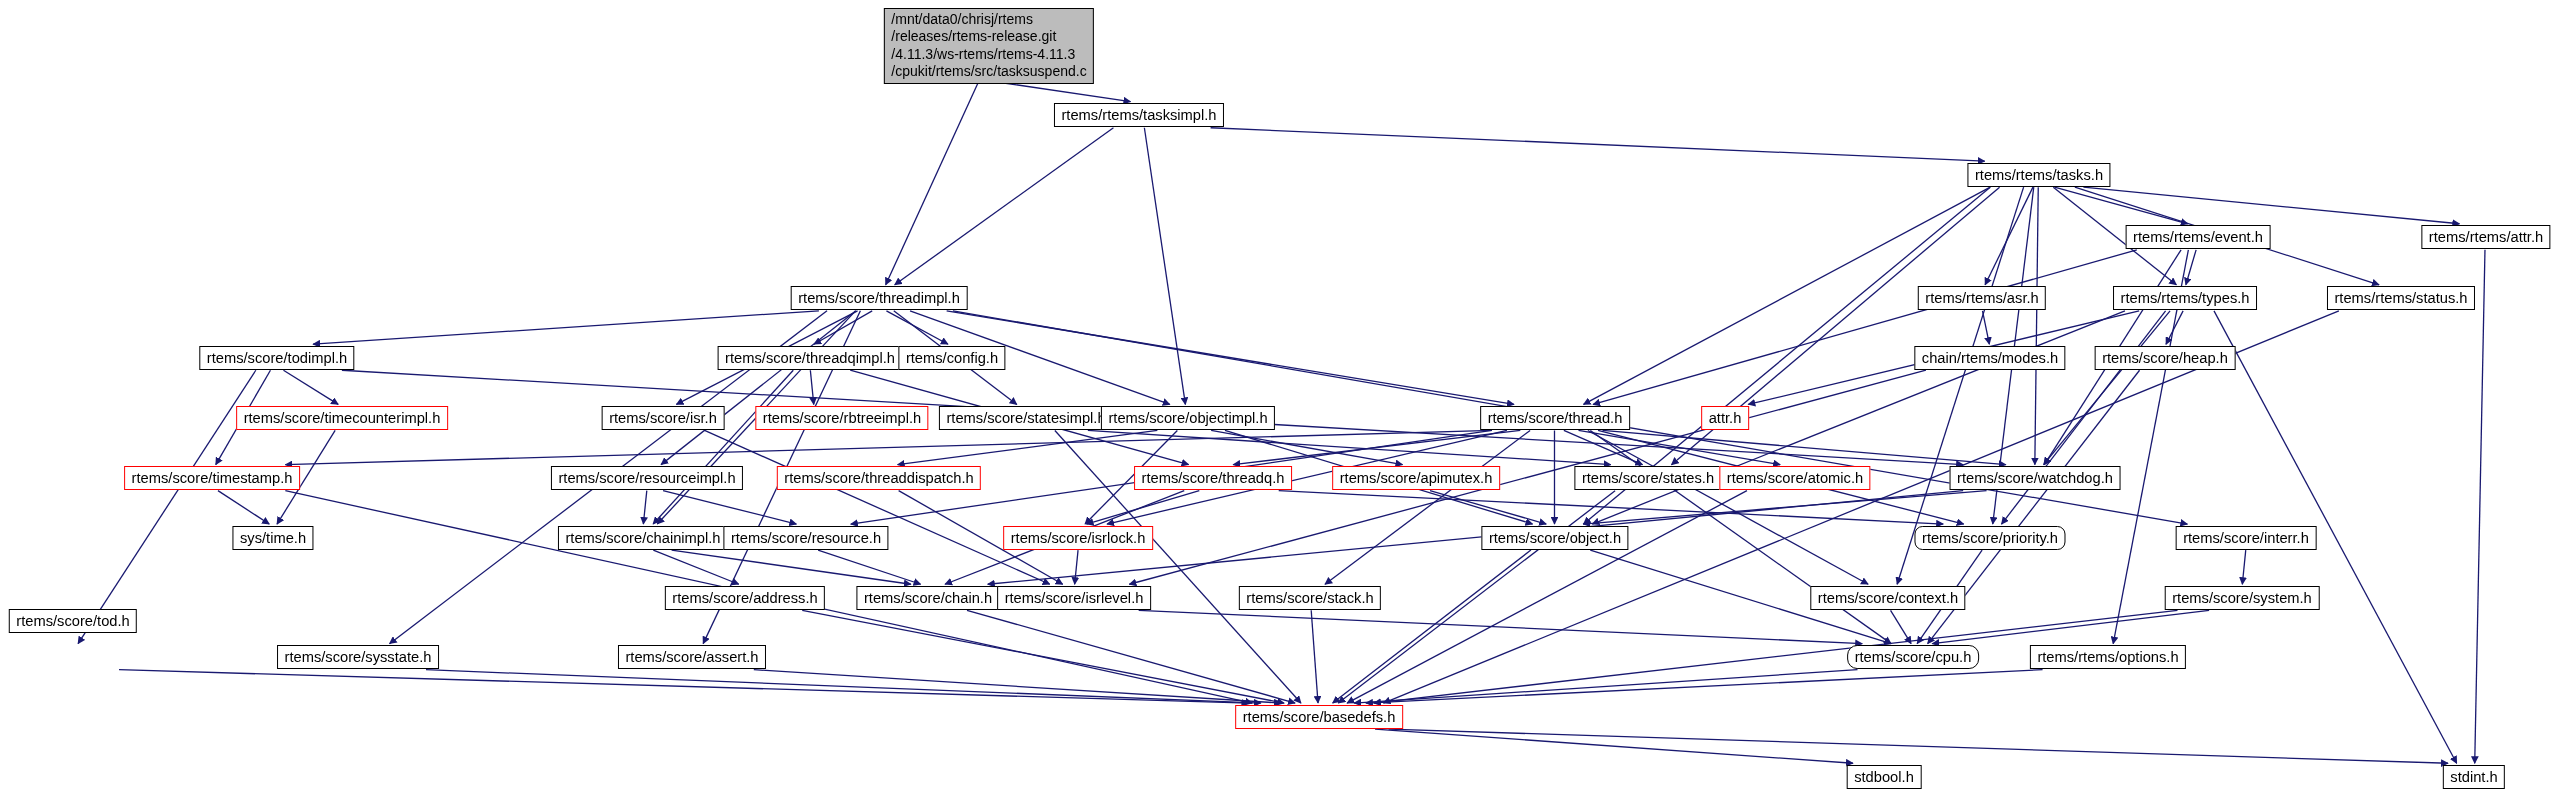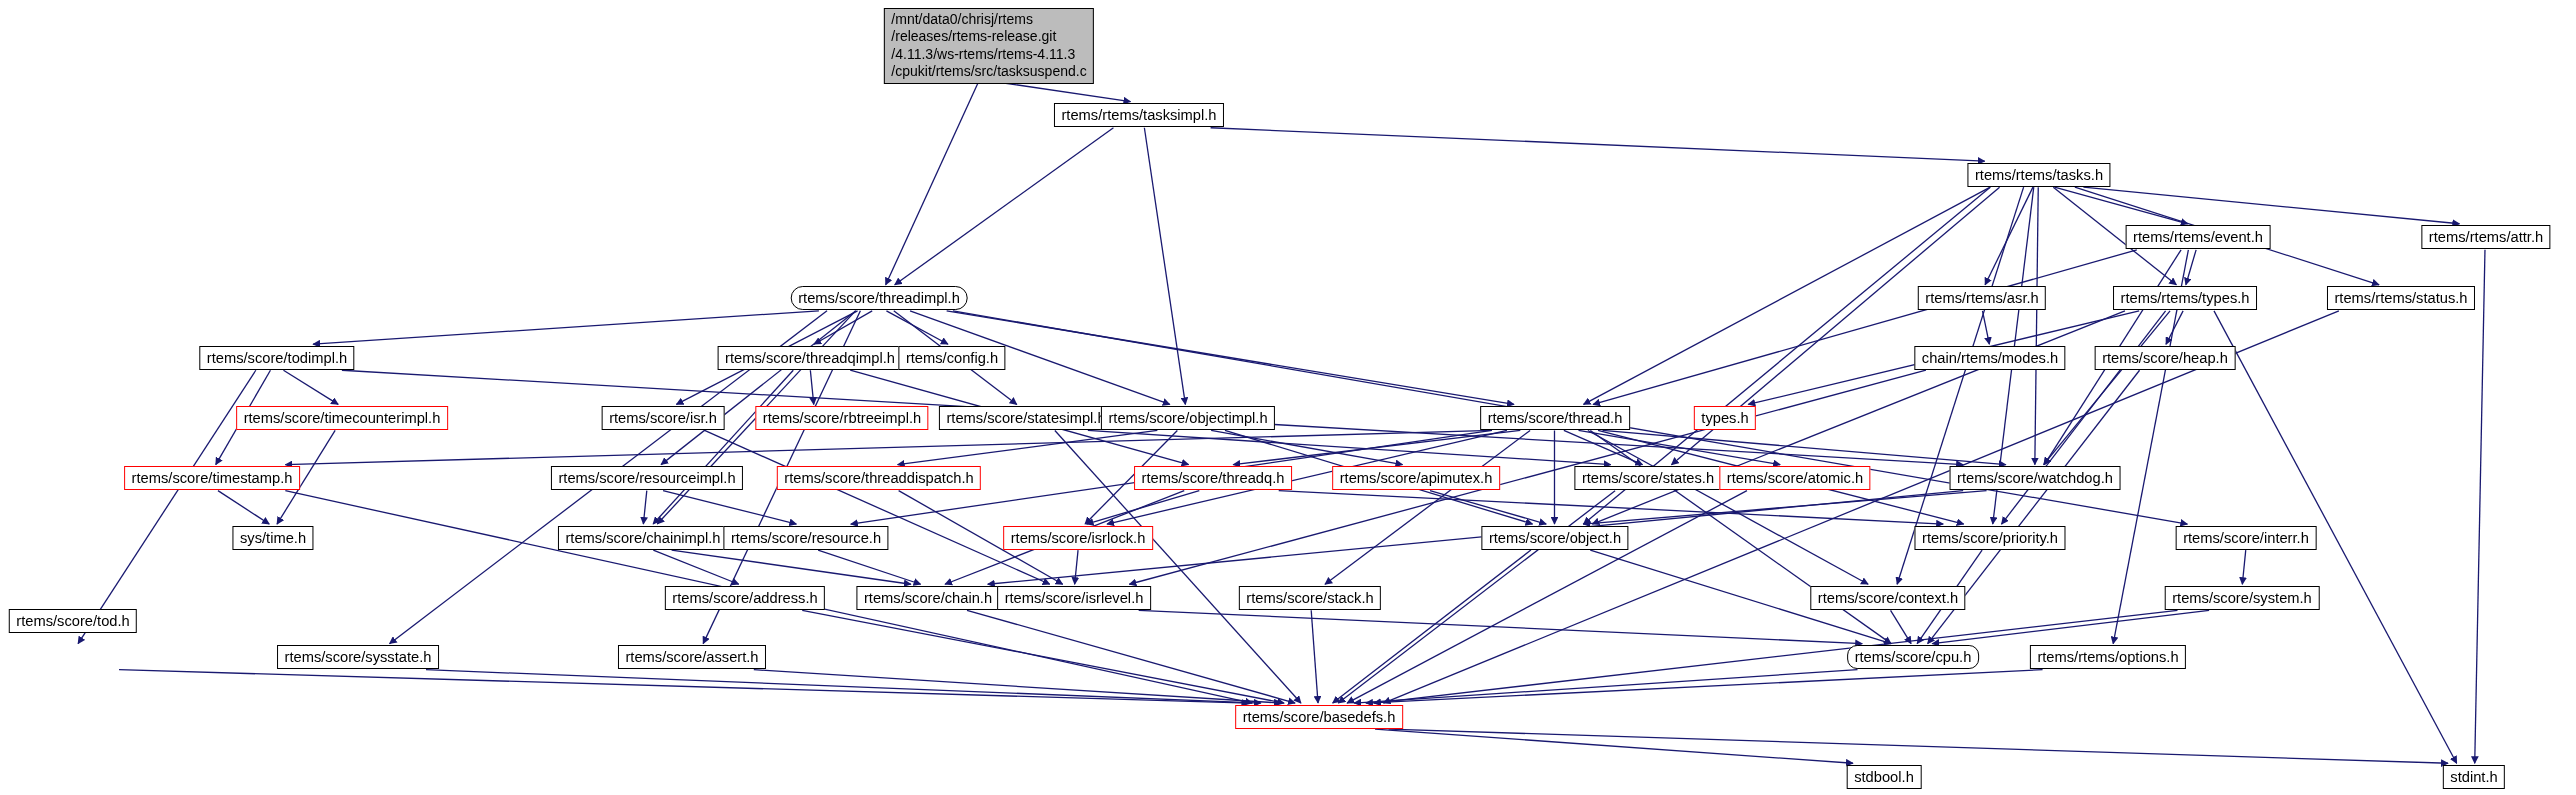--- a/index.html
+++ b/index.html
@@ -166,47 +166,47 @@
 /releases/rtems-release.git
 /4.11.3/ws-rtems/rtems-4.11.3
 /cpukit/rtems/src/tasksuspend.c</div>
     <div class="node" style="left: 1139px; top: 103px; border-color: rgb(0, 0, 0); text-align: right;">rtems/rtems/tasksimpl.h</div>
     <div class="node" style="left: 2039px; top: 163px; border-color: rgb(0, 0, 0);">rtems/rtems/tasks.h</div>
     <div class="node" style="left: 2198px; top: 225px; border-color: rgb(0, 0, 0);">rtems/rtems/event.h</div>
     <div class="node" style="left: 2486px; top: 225px; border-color: rgb(0, 0, 0); text-align: center;">rtems/rtems/attr.h</div>
     <div class="node" style="left: 1982px; top: 286px; border-color: rgb(0, 0, 0);">rtems/rtems/asr.h</div>
     <div class="node" style="left: 2185px; top: 286px; border-color: rgb(0, 0, 0);">rtems/rtems/types.h</div>
     <div class="node" style="left: 2401px; top: 286px; border-color: rgb(0, 0, 0);">rtems/rtems/status.h</div>
-    <div class="node" style="left: 879px; top: 286px; border-color: rgb(0, 0, 0); border-radius: 12px;">rtems/score/threadimpl.h</div>
+    <div class="node" style="left: 879px; top: 286px; border-color: rgb(0, 0, 0);">rtems/score/threadimpl.h</div>
     <div class="node" style="left: 277px; top: 346px; border-color: rgb(0, 0, 0);">rtems/score/todimpl.h</div>
     <div class="node" style="left: 810px; top: 346px; border-color: rgb(0, 0, 0);">rtems/score/threadqimpl.h</div>
     <div class="node" style="left: 952px; top: 346px; border-color: rgb(0, 0, 0);">rtems/config.h</div>
     <div class="node" style="left: 1990px; top: 346px; border-color: rgb(0, 0, 0);">chain/rtems/modes.h</div>
     <div class="node" style="left: 2165px; top: 346px; border-color: rgb(0, 0, 0);">rtems/score/heap.h</div>
     <div class="node truncated" style="left: 342px; top: 406px; border-color: rgb(255, 0, 0);">rtems/score/timecounterimpl.h</div>
     <div class="node" style="left: 663px; top: 406px; border-color: rgb(0, 0, 0);">rtems/score/isr.h</div>
     <div class="node truncated" style="left: 814px; top: 406px; border-color: rgb(255, 0, 0); margin-left: 28px;">rtems/score/rbtreeimpl.h</div>
     <div class="node" style="left: 1026px; top: 406px; border-color: rgb(0, 0, 0);">rtems/score/statesimpl.h</div>
     <div class="node" style="left: 1188px; top: 406px; border-color: rgb(0, 0, 0);">rtems/score/objectimpl.h</div>
     <div class="node" style="left: 1555px; top: 406px; border-color: rgb(0, 0, 0);">rtems/score/thread.h</div>
-    <div class="node truncated" style="left: 1725px; top: 406px; border-color: rgb(255, 0, 0);">types.h</div>
+    <div class="node truncated" style="left: 1725px; top: 406px; border-color: rgb(255, 0, 0);">attr.h</div>
     <div class="node truncated" style="left: 212px; top: 466px; border-color: rgb(255, 0, 0);">rtems/score/timestamp.h</div>
     <div class="node" style="left: 647px; top: 466px; border-color: rgb(0, 0, 0);">rtems/score/resourceimpl.h</div>
     <div class="node truncated" style="left: 879px; top: 466px; border-color: rgb(255, 0, 0);">rtems/score/threaddispatch.h</div>
     <div class="node truncated" style="left: 1213px; top: 466px; border-color: rgb(255, 0, 0);">rtems/score/threadq.h</div>
     <div class="node truncated" style="left: 1416px; top: 466px; border-color: rgb(255, 0, 0);">rtems/score/apimutex.h</div>
     <div class="node" style="left: 1648px; top: 466px; border-color: rgb(0, 0, 0);">rtems/score/states.h</div>
     <div class="node truncated" style="left: 1795px; top: 466px; border-color: rgb(255, 0, 0);">rtems/score/atomic.h</div>
     <div class="node" style="left: 2035px; top: 466px; border-color: rgb(0, 0, 0);">rtems/score/watchdog.h</div>
     <div class="node" style="left: 273px; top: 526px; border-color: rgb(0, 0, 0);">sys/time.h</div>
     <div class="node" style="left: 643px; top: 526px; border-color: rgb(0, 0, 0);">rtems/score/chainimpl.h</div>
     <div class="node" style="left: 806px; top: 526px; border-color: rgb(0, 0, 0);">rtems/score/resource.h</div>
     <div class="node truncated" style="left: 1078px; top: 526px; border-color: rgb(255, 0, 0);">rtems/score/isrlock.h</div>
     <div class="node" style="left: 1555px; top: 526px; border-color: rgb(0, 0, 0);">rtems/score/object.h</div>
-    <div class="node" style="left: 1990px; top: 526px; border-color: rgb(0, 0, 0);">rtems/score/priority.h</div>
+    <div class="node" style="left: 1990px; top: 526px; border-color: rgb(0, 0, 0); border-radius: 8px;">rtems/score/priority.h</div>
     <div class="node" style="left: 2246px; top: 526px; border-color: rgb(0, 0, 0);">rtems/score/interr.h</div>
     <div class="node" style="left: 745px; top: 586px; border-color: rgb(0, 0, 0);">rtems/score/address.h</div>
     <div class="node" style="left: 928px; top: 586px; border-color: rgb(0, 0, 0);">rtems/score/chain.h</div>
     <div class="node" style="left: 1074px; top: 586px; border-color: rgb(0, 0, 0);">rtems/score/isrlevel.h</div>
     <div class="node" style="left: 1310px; top: 586px; border-color: rgb(0, 0, 0);">rtems/score/stack.h</div>
     <div class="node" style="left: 1888px; top: 586px; border-color: rgb(0, 0, 0);">rtems/score/context.h</div>
     <div class="node" style="left: 2242px; top: 586px; border-color: rgb(0, 0, 0);">rtems/score/system.h</div>
     <div class="node" style="left: 65px; top: 609px; border-color: rgb(0, 0, 0); margin-left: 8px;">rtems/score/tod.h</div>
     <div class="node" style="left: 358px; top: 645px; border-color: rgb(0, 0, 0);">rtems/score/sysstate.h</div>
     <div class="node" style="left: 692px; top: 645px; border-color: rgb(0, 0, 0);">rtems/score/assert.h</div>

